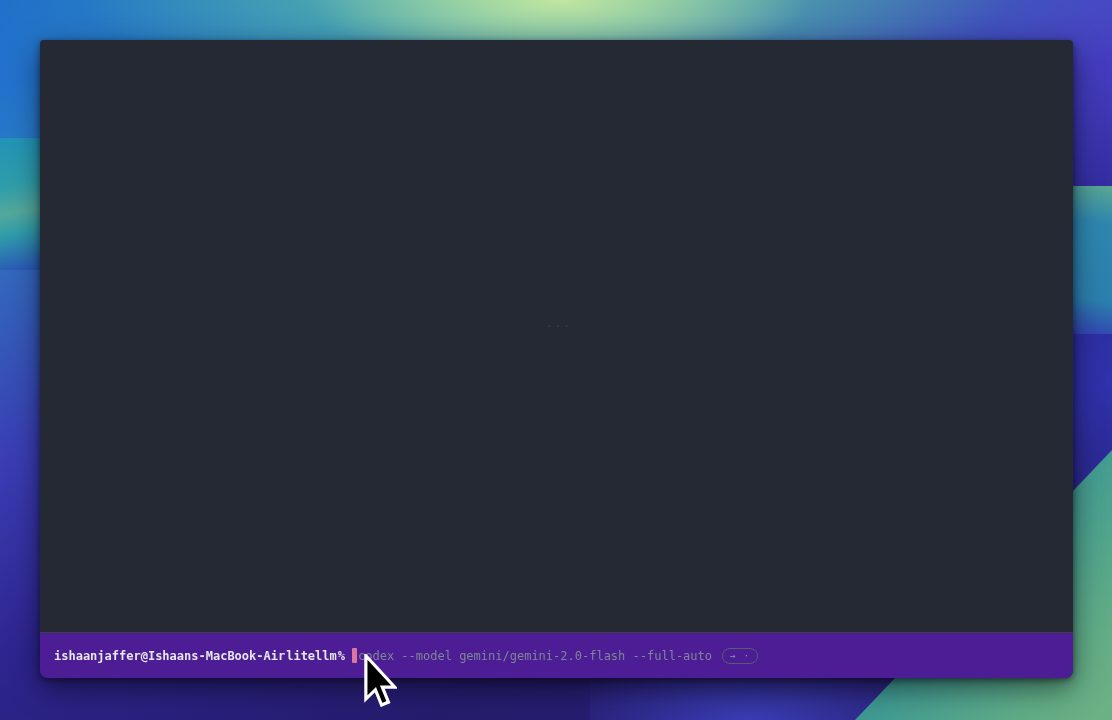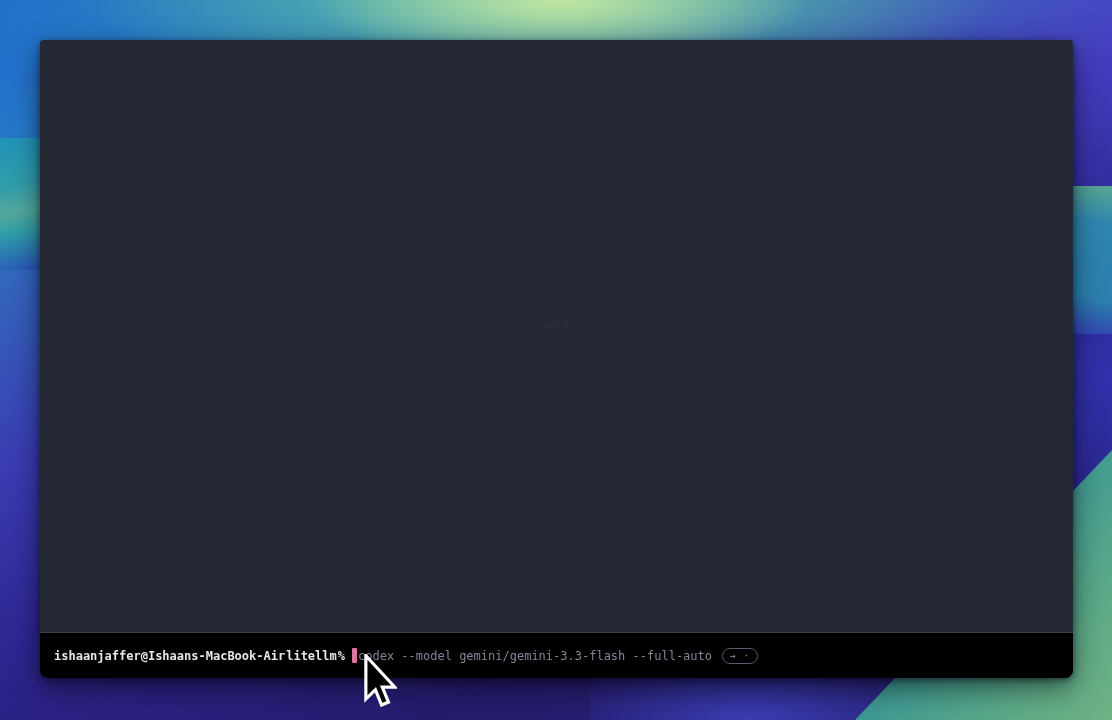--- a/index.html
+++ b/index.html
@@ -29,21 +29,21 @@
   
   .terminal { position:absolute; left:40px; top:40px; width:1033px; height:638px;
       background:#252933; border-radius:4px 4px 8px 8px;
       box-shadow:0 10px 28px rgba(0,0,0,0.5), 0 2px 6px rgba(10,5,40,0.5);
       display:flex; flex-direction:column; }
   .term-output { flex:1 1 auto; position:relative; }
   .loading-dots { position:absolute; left:506px; top:280px; color:#3e4450;
       font-size:11px; letter-spacing:2px; }
 
   .prompt-bar { flex:0 0 46px; border-top:1px solid #3a3f4b; display:flex; align-items:center;
-      padding:12px 14px; font-size:12px; background:#000000; border-radius:0 0 8px 8px; }
+      padding:12px 14px; font-size:12px; background:#4c1d95; border-radius:0 0 8px 8px; }
   .prompt-strong { color:#e6e7ea; font-weight:bold; white-space:pre; }
   .sp { margin-left:1px; }
   .cursor-block { display:inline-block; width:5px; height:15px; background:#dd74a1;
       margin-left:7px; margin-right:1px; border-radius:1px; align-self:center; }
   .suggestion { color:#7f8696; white-space:pre; }
   .accept-badge { margin-left:10px; height:16px; display:inline-flex; align-items:center;
       border:1px solid #565d6e; border-radius:8px; padding:0 7px;
       font-size:9.5px; color:#9298a7; letter-spacing:1px; white-space:pre; }
 
   
@@ -63,21 +63,21 @@
 
   <div class="term-output">
     <span class="loading-dots">···</span>
   </div>
 
   <div class="prompt-bar">
     <span class="prompt-strong">ishaanjaffer@Ishaans-MacBook-Air</span>
     <span class="prompt-strong sp">litellm</span>
     <span class="prompt-strong sp">%</span>
     <span class="cursor-block"></span>
-    <span class="suggestion">codex --model gemini/gemini-3.3-flash --full-auto</span>
+    <span class="suggestion">codex --model gemini/gemini-2.0-flash --full-auto</span>
     <span class="accept-badge">→ ·</span>
   </div>
 
 </div>
 
 <svg class="mouse" viewBox="0 0 19 30" xmlns="http://www.w3.org/2000/svg">
   <path d="M1.5 1 L1.5 25.5 L6.9 20.2 L10.4 28.9 L14.3 27.2 L10.8 18.7 L17.8 18.7 Z" fill="#000000" stroke="#ffffff" stroke-width="1.8" stroke-linejoin="miter"></path>
 </svg>
 
 </body></html>

